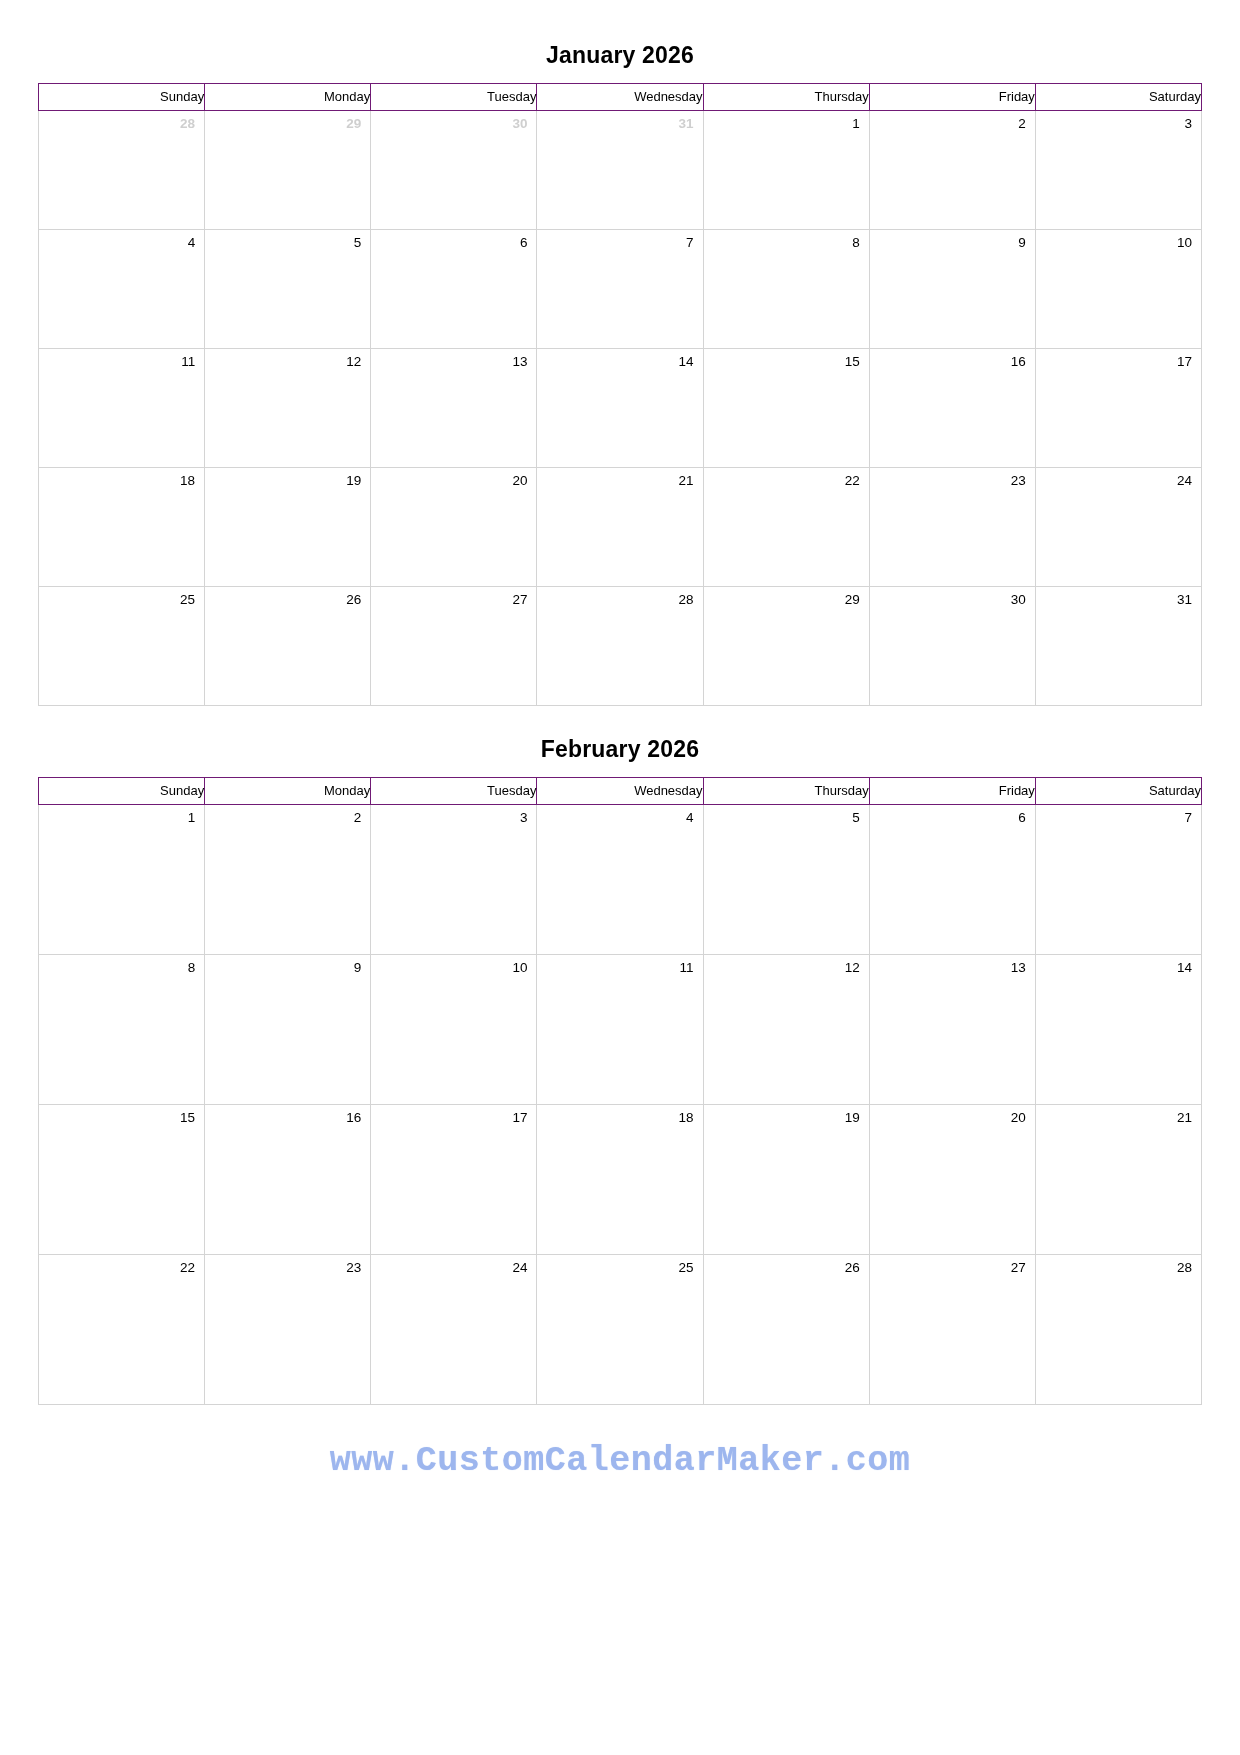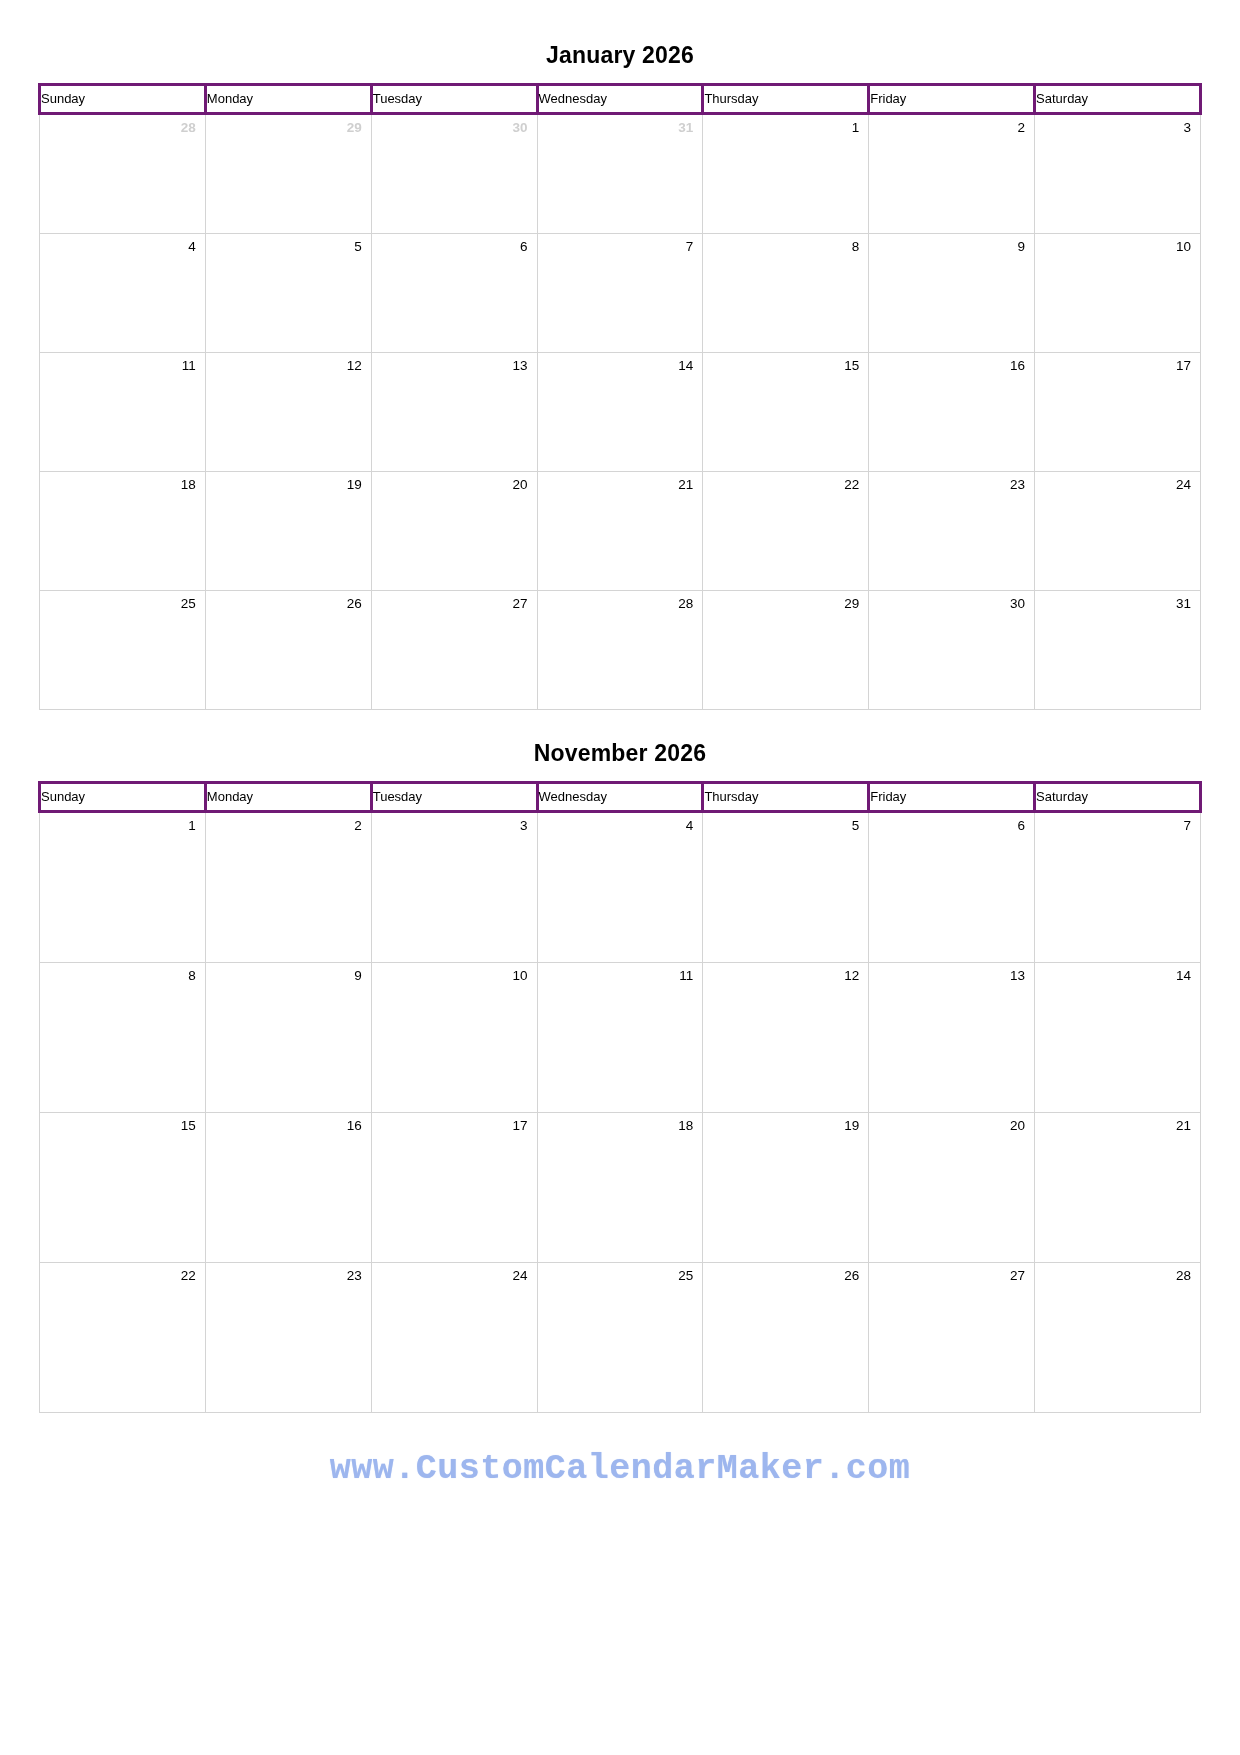--- a/index.html
+++ b/index.html
@@ -35,23 +35,23 @@
     margin-top: 30px;
   }
   table.cal {
     width: 100%;
     border-collapse: collapse;
     table-layout: fixed;
   }
   table.cal th {
     font-size: 13px;
     font-weight: normal;
-    text-align: left;
+    text-align: right;
     padding: 5px 0 6px 0;
-    border: 3px solid #701a75;
+    border: 1px solid #701a75;
     background: #ffffff;
   }
   table.cal td {
     border: 1px solid #d4d4d4;
     vertical-align: top;
     text-align: right;
     font-size: 13.5px;
     padding: 6px 9px 0 0;
     background: #ffffff;
   }
@@ -205,21 +205,21 @@
             </td>
           <td>
               <span class="daynum">31</span>
             </td>
         </tr>
       </tbody>
     </table>
   </div>
 
   <div class="month-block">
-    <div class="month-title second">November 2026</div>
+    <div class="month-title second">February 2026</div>
     <table class="cal feb">
       <thead>
         <tr>
           <th>Sunday</th>
           <th>Monday</th>
           <th>Tuesday</th>
           <th>Wednesday</th>
           <th>Thursday</th>
           <th>Friday</th>
           <th>Saturday</th>

